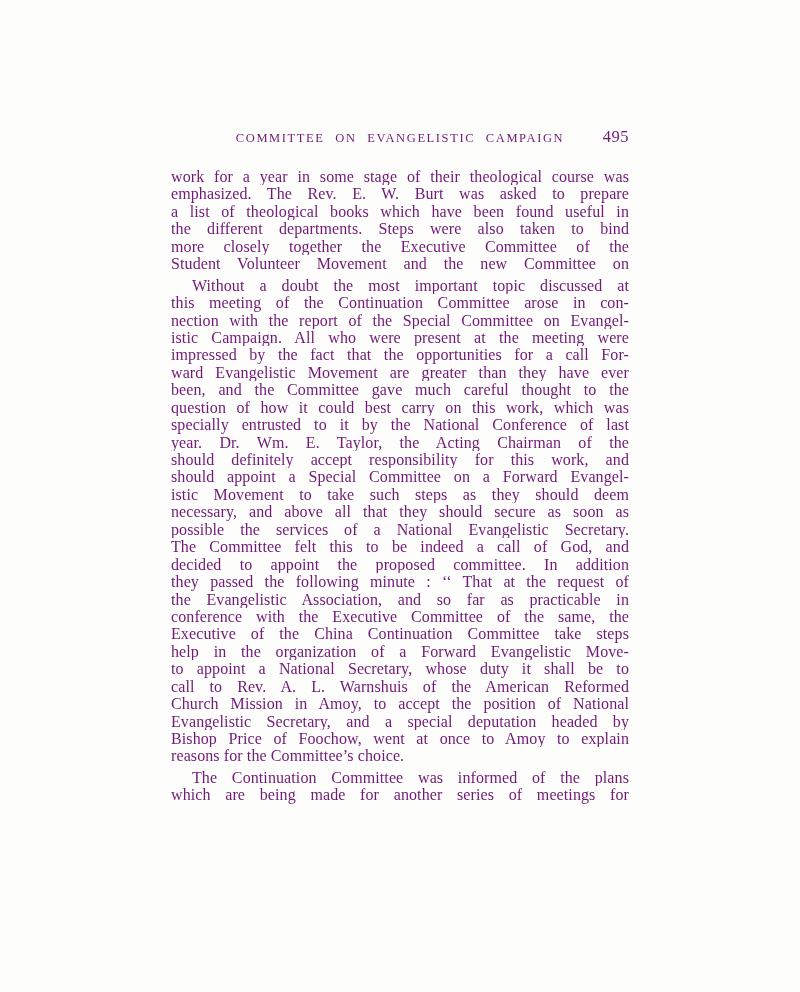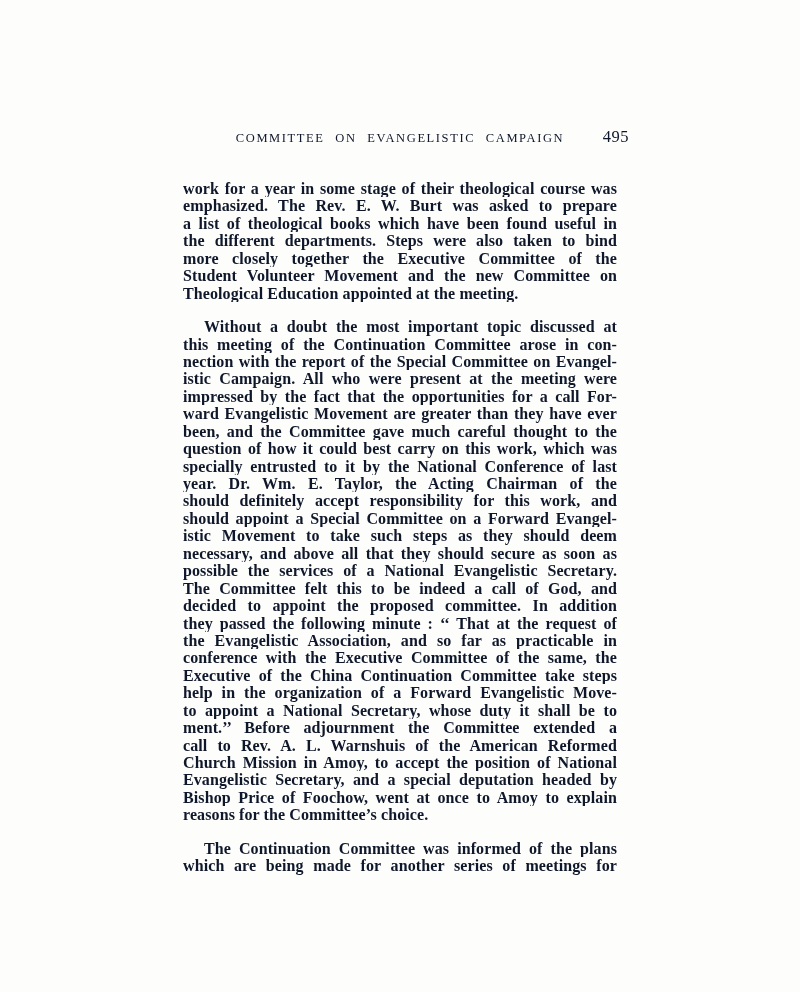--- a/index.html
+++ b/index.html
@@ -3,21 +3,21 @@
 <meta charset="utf-8">
 <style>
   html, body { margin: 0; padding: 0; background: #ffffff; }
   .page {
     position: relative;
     width: 800px;
     height: 992px;
     background: #fdfdfc;
     overflow: hidden;
     font-family: "Liberation Serif", "DejaVu Serif", serif;
-    color: #0f172a;
+    color: #701a75;
   }
   
   .running-head {
     position: absolute;
     left: 167px;
     top: 129px;
     width: 466px;
     height: 20px;
   }
   .head-title {
@@ -40,21 +40,21 @@
   
   .text-block {
     position: absolute;
     left: 167px;
     top: 164px;
     width: 466px;
     font-size: 16px;
     line-height: 17.45px;
     letter-spacing: 0.1px;
   }
-  .para { margin: 16px; padding: 0; font-weight: bold; }
+  .para { margin: 4px; padding: 0; }
   .ln {
     text-align: justify;
     -moz-text-align-last: justify;
     text-align-last: justify;
     height: 17.45px;
     overflow: hidden;
   }
   .ln.end {
     text-align: left;
     -moz-text-align-last: left;
@@ -74,21 +74,20 @@
 
   <div class="text-block">
 
     <div class="para">
       <div class="ln">work for a year in some stage of their theological course was</div>
       <div class="ln">emphasized.  The Rev. E. W. Burt was asked to prepare</div>
       <div class="ln">a list of theological books which have been found useful in</div>
       <div class="ln">the different departments.  Steps were also taken to bind</div>
       <div class="ln">more closely together the Executive Committee of the</div>
       <div class="ln">Student Volunteer Movement and the new Committee on</div>
-      <div class="ln end">Theological Education appointed at the meeting.</div>
     </div>
 
     <div class="para">
       <div class="ln indent">Without a doubt the most important topic discussed at</div>
       <div class="ln">this meeting of the Continuation Committee arose in con-</div>
       <div class="ln">nection with the report of the Special Committee on Evangel-</div>
       <div class="ln">istic Campaign.  All who were present at the meeting were</div>
       <div class="ln">impressed by the fact that the opportunities for a call For-</div>
       <div class="ln">ward Evangelistic Movement are greater than they have ever</div>
       <div class="ln">been, and the Committee gave much careful thought to the</div>
@@ -101,21 +100,20 @@
       <div class="ln">necessary, and above all that they should secure as soon as</div>
       <div class="ln">possible the services of a National Evangelistic Secretary.</div>
       <div class="ln">The Committee felt this to be indeed a call of God, and</div>
       <div class="ln">decided to appoint the proposed committee.  In addition</div>
       <div class="ln">they passed the following minute :  ‘‘ That at the request of</div>
       <div class="ln">the Evangelistic Association, and so far as practicable in</div>
       <div class="ln">conference with the Executive Committee of the same, the</div>
       <div class="ln">Executive of the China Continuation Committee take steps</div>
       <div class="ln">help in the organization of a Forward Evangelistic Move-</div>
       <div class="ln">to appoint a National Secretary, whose duty it shall be to</div>
-      <div class="ln">ment.’’  Before adjournment the Committee extended a</div>
       <div class="ln">call to Rev. A. L. Warnshuis of the American Reformed</div>
       <div class="ln">Church Mission in Amoy, to accept the position of National</div>
       <div class="ln">Evangelistic Secretary, and a special deputation headed by</div>
       <div class="ln">Bishop Price of Foochow, went at once to Amoy to explain</div>
       <div class="ln end">reasons for the Committee’s choice.</div>
     </div>
 
     <div class="para">
       <div class="ln indent">The Continuation Committee was informed of the plans</div>
       <div class="ln">which are being made for another series of meetings for</div>

